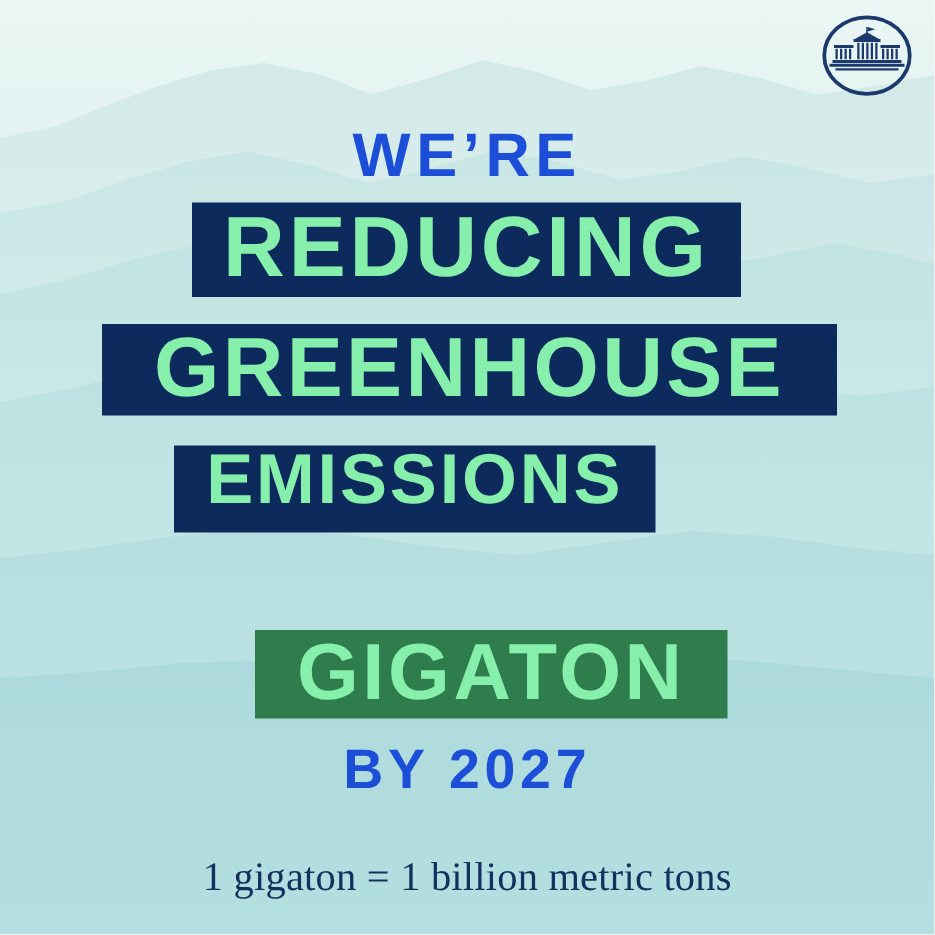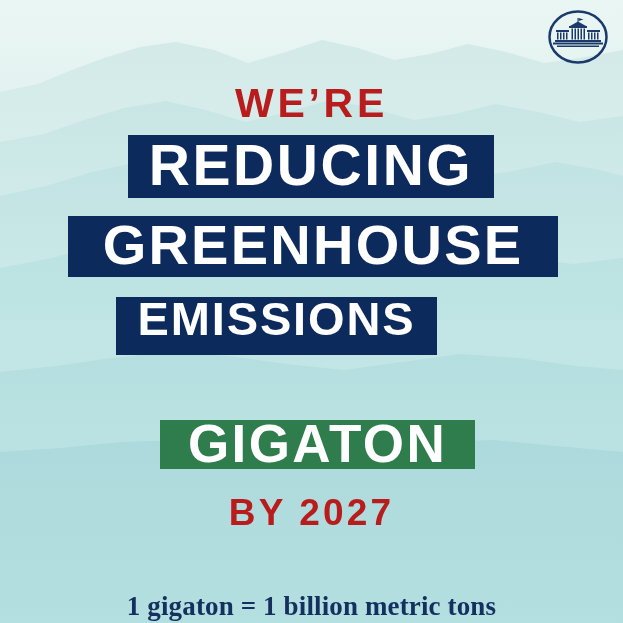--- a/index.html
+++ b/index.html
@@ -54,25 +54,25 @@
 
   .line {
     text-align: center;
     white-space: nowrap;
     font-weight: 700;
     letter-spacing: 0.055em;
     line-height: 1;
   }
 
   .line-plain {
-    color: #b91c1c;
+    color: #1d4ed8;
   }
 
   .line-block {
-    color: #ffffff;
+    color: #86efac;
     display: inline-block;
   }
 
   .l-were {
     position: absolute;
     top: 83px;
     left: 0;
     right: 0;
     font-size: 41px;
     letter-spacing: 0.09em;
@@ -131,23 +131,23 @@
     top: 372px;
     left: 0;
     right: 0;
     font-size: 38px;
     letter-spacing: 0.085em;
   }
 
   .l-gigaton {
     position: absolute;
     top: 420px;
-    left: 160px;
+    left: 170px;
     width: 315px;
-    height: 49px;
+    height: 59px;
     background: #2f7d4c;
     font-size: 53px;
     letter-spacing: 0.045em;
     display: flex;
     align-items: center;
     justify-content: center;
     padding-bottom: 3px;
     box-sizing: border-box;
   }
 
@@ -160,25 +160,24 @@
     letter-spacing: 0.085em;
   }
 
   .footnote {
     position: absolute;
     top: 569px;
     left: 0;
     right: 0;
     text-align: center;
     font-family: "Liberation Serif", serif;
-    font-weight: 700;
+    font-weight: 400;
     font-size: 27px;
     color: #14305e;
     letter-spacing: 0.005em;
-    margin-top: 22px;
   }
 
   
   .seal {
     position: absolute;
     top: 8px;
     left: 547px;
     width: 62px;
     height: 58px;
   }

